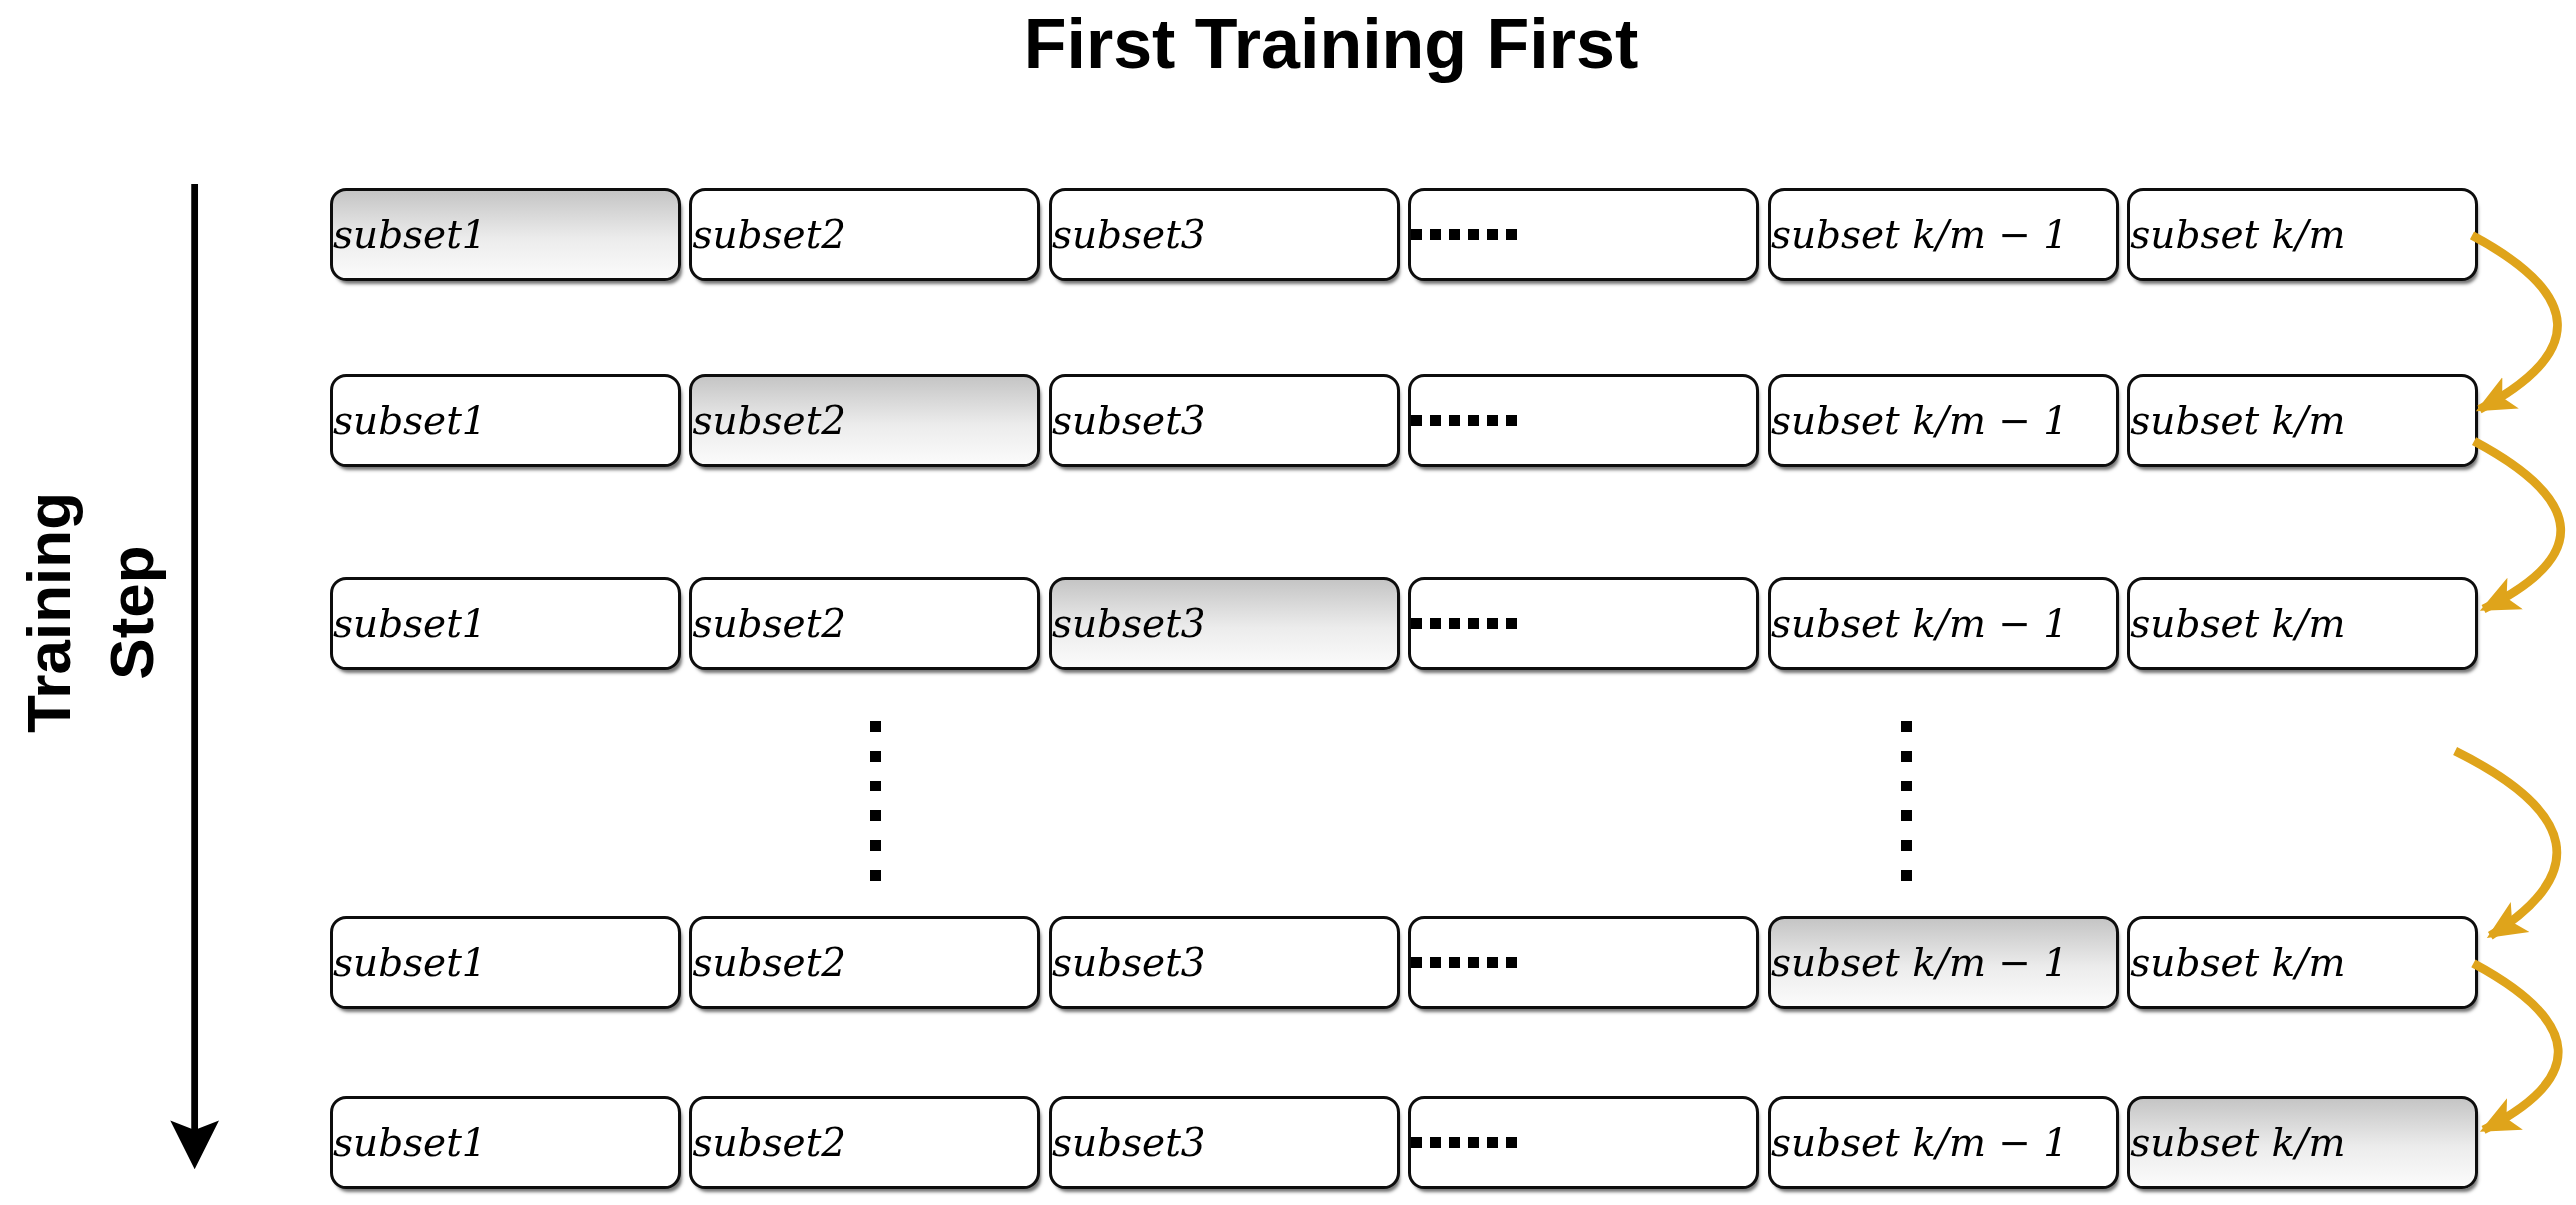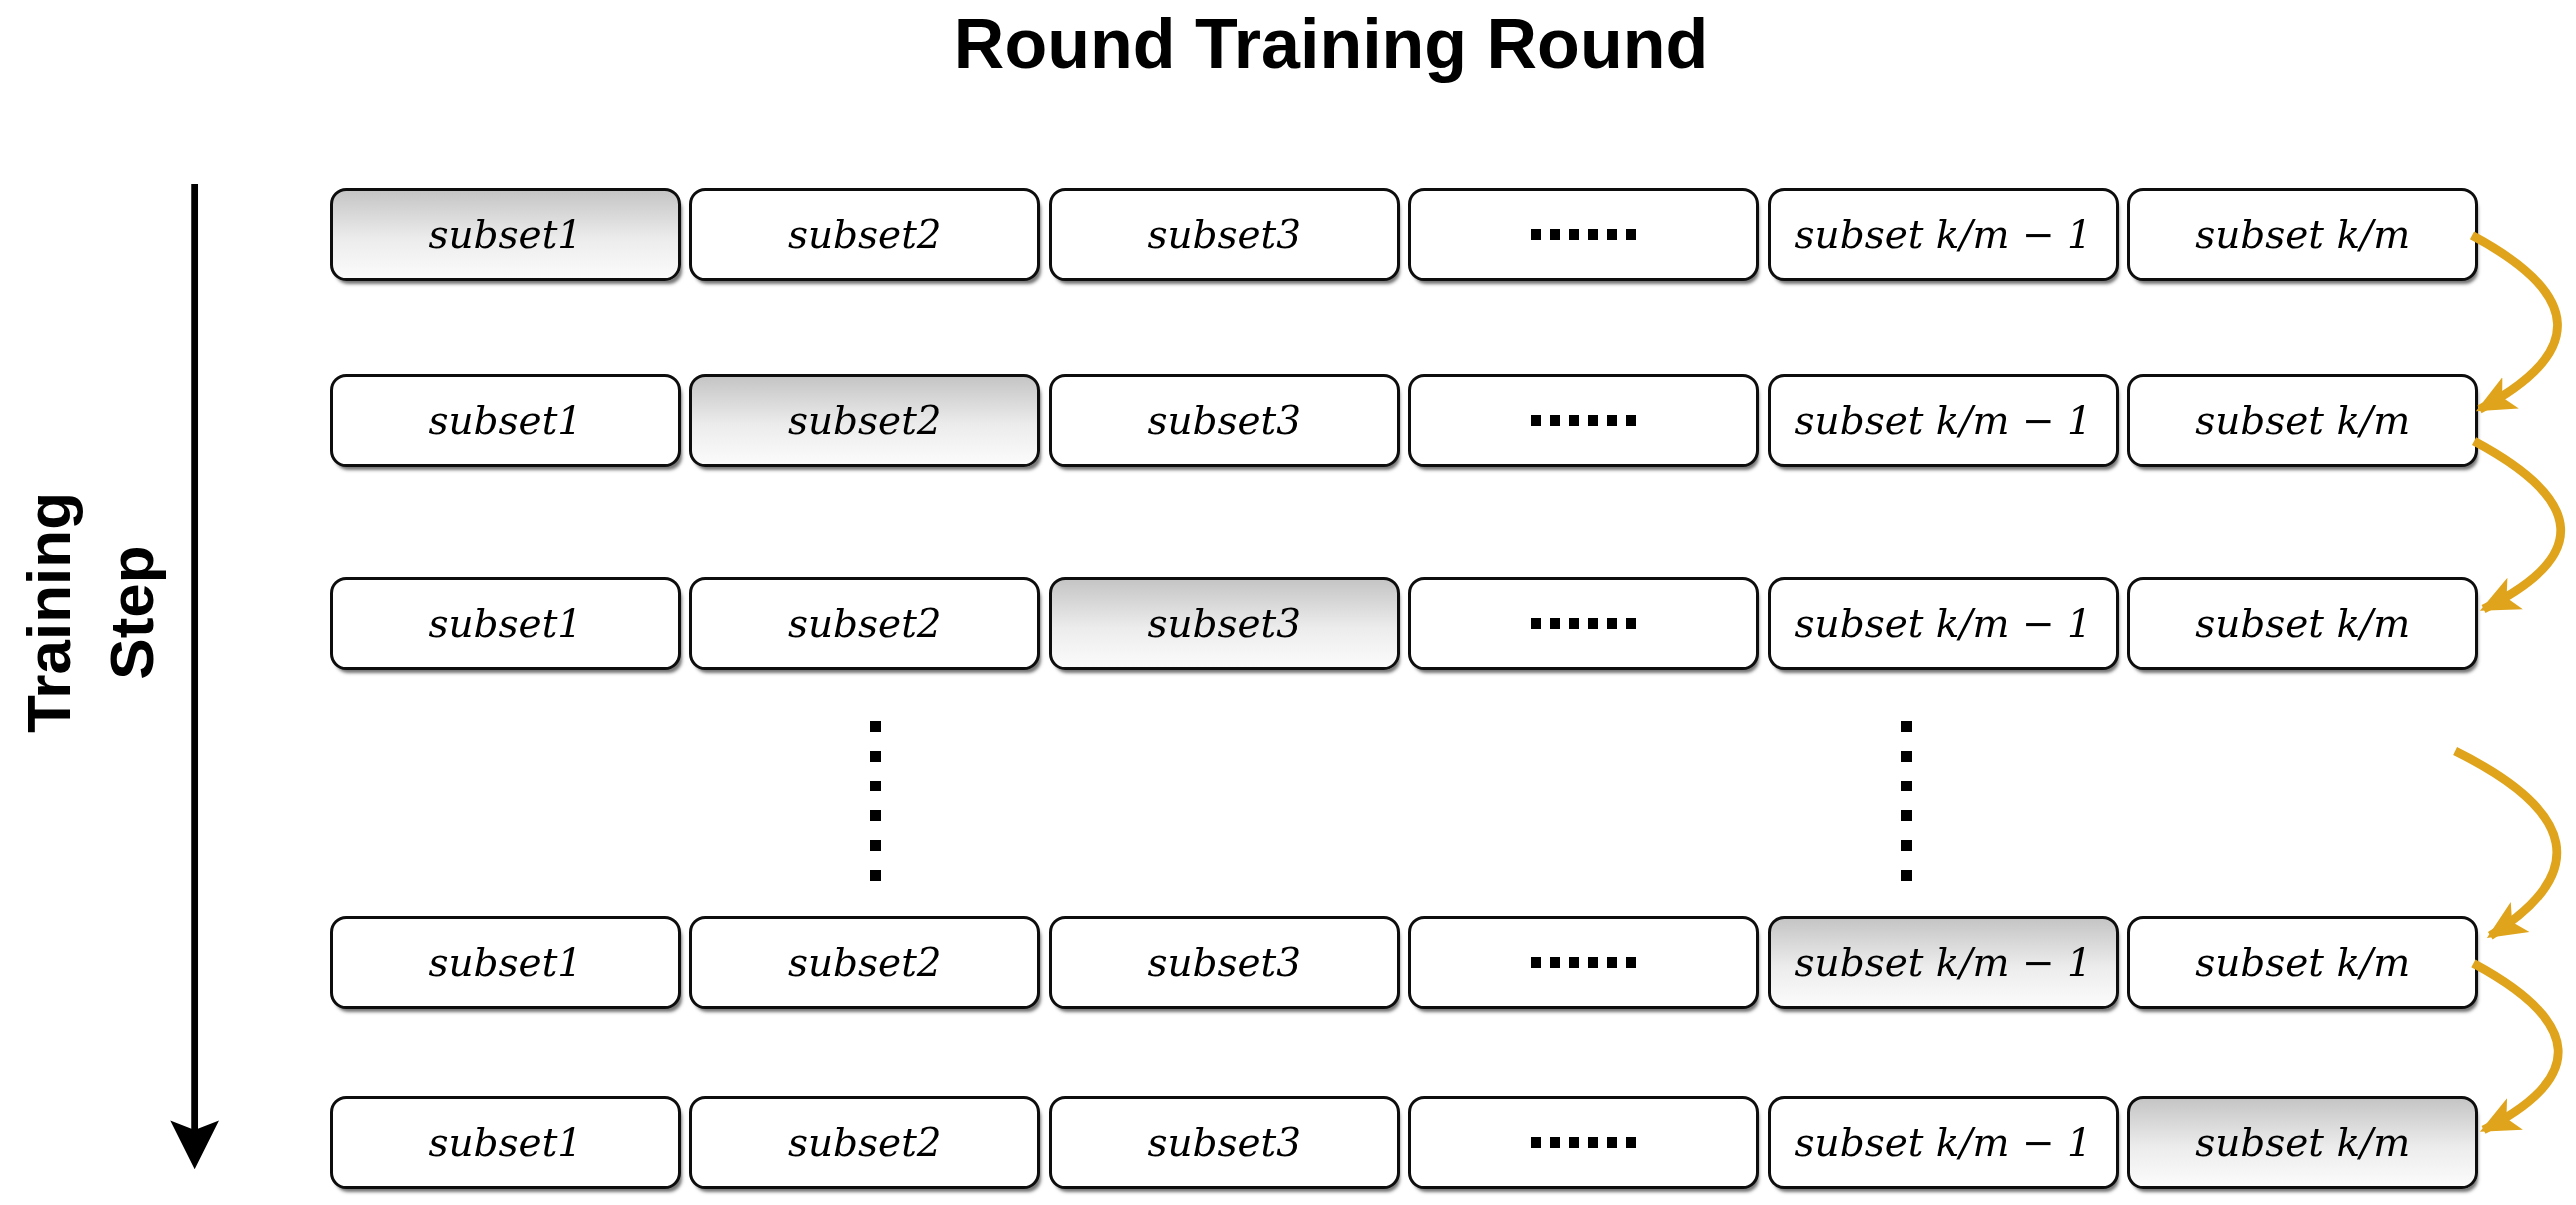--- a/index.html
+++ b/index.html
@@ -23,21 +23,21 @@
     color:var(--ink);
   }
   .axis-label span{display:block;}
   #rows-layer{position:absolute;left:0;top:0;width:100%;height:100%;}
   .row{
     position:absolute;left:330px;width:2148px;height:93px;
     display:flex;gap:8.8px;
   }
   .cell{
     flex:1 1 0;background:#ffffff;border:3.4px solid var(--border);
-    border-radius:16.2px;display:flex;align-items:center;justify-content:center;
+    border-radius:16.2px;display:flex;align-items:center;
     box-shadow:2.7px 5.4px 3.4px -2.7px rgba(0,0,0,.55);
     box-sizing:border-box;
   }
   .cell.highlight{
     background:linear-gradient(180deg,var(--hl-top) 0%,var(--hl-mid) 55%,var(--hl-bot) 100%);
   }
   .cell-label{
     font-family:"DejaVu Serif",serif;font-style:italic;font-size:39px;
     color:var(--ink);white-space:nowrap;
   }
@@ -45,21 +45,21 @@
   .hdot{width:10.2px;height:10.8px;background:var(--ink);}
   .vdots{
     position:absolute;width:10.8px;display:flex;flex-direction:column;gap:19px;
   }
   .vdot{width:10.8px;height:10.8px;background:var(--ink);}
   #arrow-svg{position:absolute;left:0;top:0;pointer-events:none;}
 </style>
 </head>
 <body>
 
-<div class="title">Round Training Round</div>
+<div class="title">First Training First</div>
 
 <div class="axis-label">
   <span>Training</span>
   <span>Step</span>
 </div>
 
 <div id="rows-layer">
     <div class="row" style="top: 188px;">
       <div class="cell highlight">
         <span class="cell-label">subset1</span>

